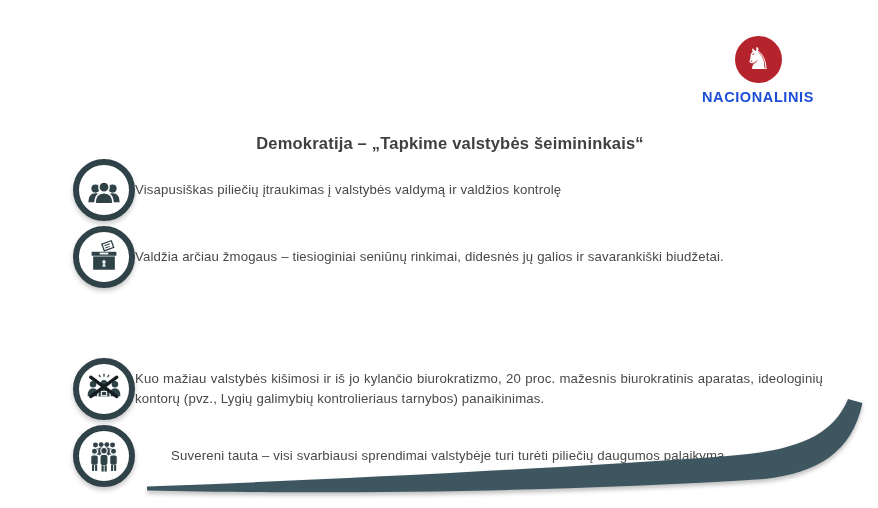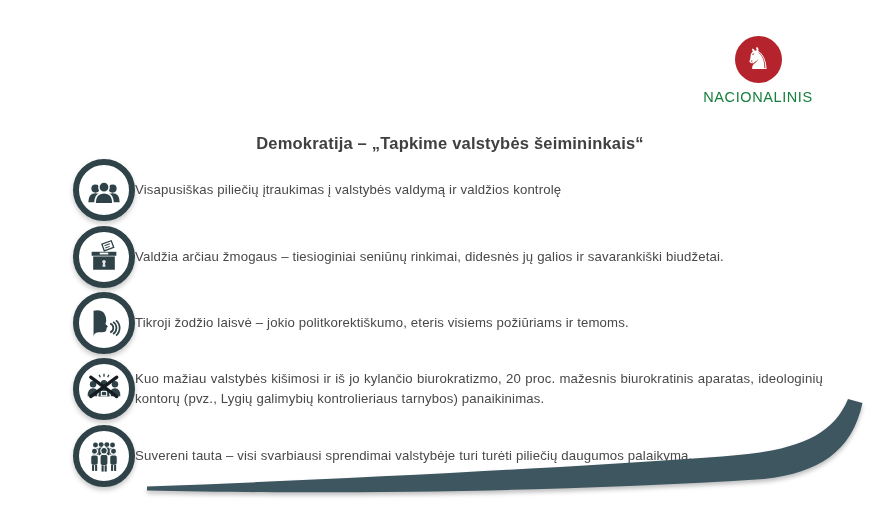--- a/index.html
+++ b/index.html
@@ -10,29 +10,29 @@
   
   .logo{position:absolute;left:688px;top:36px;width:140px;text-align:center;}
   .logo-emblem{
     width:47px;height:47px;border-radius:50%;background:#b5242c;margin:0 auto 6px auto;
     display:flex;align-items:center;justify-content:center;
   }
   .logo-emblem .knight{
     color:#ffffff;font-size:30px;line-height:1;font-family:"DejaVu Sans",sans-serif;
     transform:translateY(-1px);
   }
-  .logo-name{color:#15803d;font-weight:400;font-size:14.5px;line-height:16px;letter-spacing:0.6px;}
+  .logo-name{color:#1d4ed8;font-weight:700;font-size:14.5px;line-height:16px;letter-spacing:0.6px;}
   
   .slide-title{
     position:absolute;left:22px;right:0;top:134px;text-align:center;
     font-size:16.5px;font-weight:700;color:#404040;letter-spacing:0.2px;
   }
   
   .bullet-row{position:absolute;left:73px;display:flex;align-items:center;height:64px;}
-  .r1{top:158px;} .r2{top:225px;} .r3{top:291px;} .r4{top:357px;justify-content:flex-end;} .r5{top:424px;}
+  .r1{top:158px;} .r2{top:225px;} .r3{top:291px;} .r4{top:357px;justify-content:flex-end;} .r5{top:424px;gap:36px;}
   .icon-circle{
     flex:0 0 auto;width:50px;height:50px;border:6px solid #2e4248;border-radius:50%;
     background:#ffffff;display:flex;align-items:center;justify-content:center;
     box-shadow:0 3px 5px rgba(0,0,0,0.22);color:#2e4248;
   }
   .bullet-text{
     width:688px;font-size:13.2px;line-height:20px;color:#484848;
     letter-spacing:0.15px;text-align:justify;
   }
   
@@ -82,35 +82,20 @@
           <rect x="15.5" y="14.4" width="9" height="1.9" fill="#ffffff"></rect>
           <rect x="8.6" y="18.4" width="22.8" height="14" fill="currentColor"></rect>
           <circle cx="20" cy="24" r="1.9" fill="#ffffff" opacity="0.85"></circle>
           <path d="M19.2 24.8 L20.8 24.8 L21.8 29.2 L18.2 29.2 Z" fill="#ffffff" opacity="0.85"></path>
         </g>
       </svg>
     </div>
     <div class="bullet-text">Valdžia arčiau žmogaus – tiesioginiai seniūnų rinkimai, didesnės jų galios ir savarankiški biudžetai.</div>
   </div>
 
-  <div class="bullet-row r3">
-    <div class="icon-circle">
-      <svg width="38" height="38" viewBox="0 0 40 40">
-        <g transform="translate(1,3)">
-          <path fill="currentColor" d="M8 4
-            Q19 1.5 21 11 Q22 15.5 20.5 18 L23.2 20.8 Q21.6 21.8 21.6 23.4
-            Q21.6 26.8 17 26.8 L13 26.8 Q8 27.5 8 32 Z"></path>
-          <path d="M25.5 17.5 a5 5 0 0 1 0 9.4" fill="none" stroke="currentColor" stroke-width="1.8"></path>
-          <path d="M28.6 15.8 a7.6 7.6 0 0 1 0 12.8" fill="none" stroke="currentColor" stroke-width="1.8"></path>
-          <path d="M31.7 14.2 a10.4 10.4 0 0 1 0 16" fill="none" stroke="currentColor" stroke-width="1.8"></path>
-        </g>
-      </svg>
-    </div>
-    <div class="bullet-text">Tikroji žodžio laisvė – jokio politkorektiškumo, eteris visiems požiūriams ir temoms.</div>
-  </div>
 
   <div class="bullet-row r4">
     <div class="icon-circle">
       <svg width="38" height="38" viewBox="0 0 40 40">
         <g fill="currentColor" transform="translate(0,5)">
           <path d="M20 -1 L20 2 M14.8 0 L16.2 2.6 M25.2 0 L23.8 2.6" stroke="currentColor" stroke-width="1.4" fill="none"></path>
           <circle cx="8.5" cy="10" r="3.4"></circle>
           <path d="M2.8 22.5 q0 -8.2 5.7 -8.2 q5.7 0 5.7 8.2 z"></path>
           <circle cx="31.5" cy="10" r="3.4"></circle>
           <path d="M25.8 22.5 q0 -8.2 5.7 -8.2 q5.7 0 5.7 8.2 z"></path>

